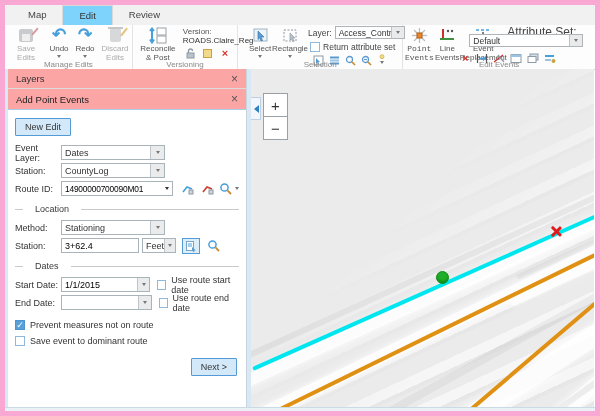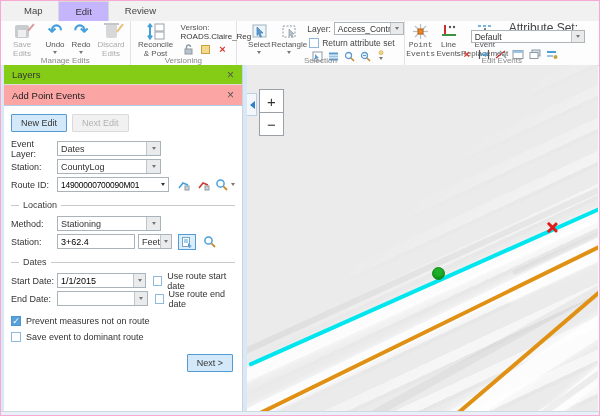--- a/index.html
+++ b/index.html
@@ -1,22 +1,22 @@
 <!DOCTYPE html>
 <html><head>
 <meta charset="utf-8">
 <style>
   html,body{margin:0;padding:0;background:#fff;}
   body{width:600px;height:416px;font-family:"Liberation Sans",sans-serif;font-size:10px;color:#333;position:relative;overflow:hidden;}
-  .window{position:absolute;inset:0;border:1px solid #f9a8d4;box-sizing:border-box;background:#fff;}
+  .window{position:absolute;inset:0;border:5px solid #f9a8d4;box-sizing:border-box;background:#fff;}
 
   
   .tabbar{position:absolute;left:0;top:0;right:0;height:20px;background:#f2f1f1;border-bottom:1px solid #e6e6e6;display:flex;align-items:stretch;padding-left:7px;}
   .tab{padding:4px 16px 3px;font-size:9.5px;color:#444;cursor:default;}
-  .tab.active{background:#c4b5fd;border:1px solid #d9d9d9;border-bottom:none;color:#333;}
+  .tab.active{background:#7dd3fc;border:1px solid #d9d9d9;border-bottom:none;color:#333;}
 
   
   .ribbon{position:absolute;left:0;top:20px;right:0;height:44px;background:#fdfdfd;border-bottom:1px solid #d2d2d2;display:flex;}
   .rgroup{position:relative;height:100%;border-right:1px solid #e3e3e3;box-sizing:border-box;}
   .rgroup-label{position:absolute;left:0;right:0;bottom:0;text-align:center;font-size:8px;color:#8a8a8a;}
   .bigbtn{position:absolute;top:1px;display:flex;flex-direction:column;align-items:center;font-size:8px;color:#555;text-align:center;line-height:1.1;}
   .bigbtn .ic{height:18px;display:flex;align-items:center;justify-content:center;margin-bottom:1px;}
   .bigbtn.disabled{color:#aaa;}
   .caret-dn{width:0;height:0;border:3px solid transparent;border-top:3px solid #777;display:inline-block;margin-top:1px;}
   .caret-dn.sm{border-width:2.5px;border-top-width:3px;}
@@ -30,34 +30,34 @@
   .minicombo{display:flex;align-items:stretch;border:1px solid #aeb4b8;background:#fff;height:13px;box-sizing:border-box;}
   .minicombo .val{flex:1;font-size:8.5px;padding:1px 3px;white-space:nowrap;overflow:hidden;}
   .minicombo .btn{width:12px;background:#e9eaeb;border-left:1px solid #bfc3c6;display:flex;align-items:center;justify-content:center;}
   .smicon{width:12px;height:12px;display:inline-flex;align-items:center;justify-content:center;}
   .chk{width:10px;height:10px;border:1px solid #8fb9dc;background:#fff;box-sizing:border-box;display:inline-block;}
   .chk.checked{background:#57a0d9;border-color:#4c94cf;color:#fff;font-size:9px;line-height:9px;text-align:center;}
   .redx{color:#d83a34;font-weight:bold;font-size:11px;line-height:11px;}
 
   
   .panel{position:absolute;left:0;top:64px;width:242px;bottom:3px;background:#fff;border-left:3px solid #d9e8f5;border-right:1px solid #c9d4dc;box-sizing:border-box;}
-  .layers-bar{height:19px;background:#84cc16;border-bottom:1px solid #dcdcdc;display:flex;align-items:center;padding:0 8px;font-size:9.5px;color:#333;}
+  .layers-bar{height:19px;background:#fca5a5;border-bottom:1px solid #dcdcdc;display:flex;align-items:center;padding:0 8px;font-size:9.5px;color:#333;}
   .ape-header{height:20px;background:#fca5a5;border-bottom:1px solid #aecdे8;border-bottom:1px solid #aecde8;display:flex;align-items:center;padding:0 8px;font-size:9.5px;color:#222;}
   .bar-close{margin-left:auto;font-size:12px;color:#555;line-height:12px;cursor:default;}
   .panel-body{padding:6px 7px;position:relative;}
   .btnrow{display:flex;gap:5px;margin:2px 0 9px;}
   .pbtn{font-size:9px;padding:3px 9px;border:1px solid #549bd5;background:#d3e9fa;color:#333;border-radius:1px;}
   .pbtn.disabled{border-color:#dadada;background:#f1f1f1;color:#b3b3b3;}
   .frow{display:flex;align-items:center;margin-bottom:3px;height:15px;}
   .flabel{width:46px;font-size:9px;color:#333;flex:none;}
   .combo{display:flex;align-items:stretch;border:1px solid #a9b3ba;background:#fff;height:15px;box-sizing:border-box;width:104px;}
   .combo .val{flex:1;font-size:9px;padding:2px 3px 0;white-space:nowrap;overflow:hidden;}
   .combo .btn{width:13px;background:#eaebec;border-left:1px solid #bfc5c9;display:flex;align-items:center;justify-content:center;}
   .combo input{border:none;outline:none;width:100%;font-family:"Liberation Sans",sans-serif;font-size:9px;padding:0 3px;box-sizing:border-box;height:13px;}
-  .section{display:flex;align-items:center;margin:8px 0 6px;font-size:9px;color:#3a3a3a;}
+  .section{display:flex;align-items:center;margin:8px 0 6px;font-size:9px;color:#3a3a3a;gap:8px;}
   .section .ln{height:1px;background:#c9c9c9;}
   .section .ln.a{width:8px;margin-right:4px;}
   .section .ln.b{flex:1;margin-left:4px;}
   .ck-label{font-size:9px;color:#333;margin-left:5px;}
   .optrow{display:flex;align-items:center;height:14px;margin-bottom:2px;}
   .toolbtn{width:18px;height:16px;border:1px solid #549bd5;background:#dbeefc;display:flex;align-items:center;justify-content:center;margin-left:6px;box-sizing:border-box;}
   .plainbtn{width:18px;height:16px;display:flex;align-items:center;justify-content:center;margin-left:4px;}
   .nextrow{display:flex;justify-content:flex-end;margin-top:10px;padding-right:2px;}
 
   
@@ -314,21 +314,20 @@
       <span>Layers</span>
       <span class="bar-close">×</span>
     </div>
     <div class="ape-header">
       <span>Add Point Events</span>
       <span class="bar-close">×</span>
     </div>
     <div class="panel-body">
       <div class="btnrow">
         <button class="pbtn">New Edit</button>
-        <button class="pbtn disabled">Next Edit</button>
       </div>
 
       <div class="frow">
         <span class="flabel">Event Layer:</span>
         <span class="combo">
           <span class="val">Dates</span>
           <span class="btn">
               <span class="caret-dn sm"></span>
             </span>
         </span>

